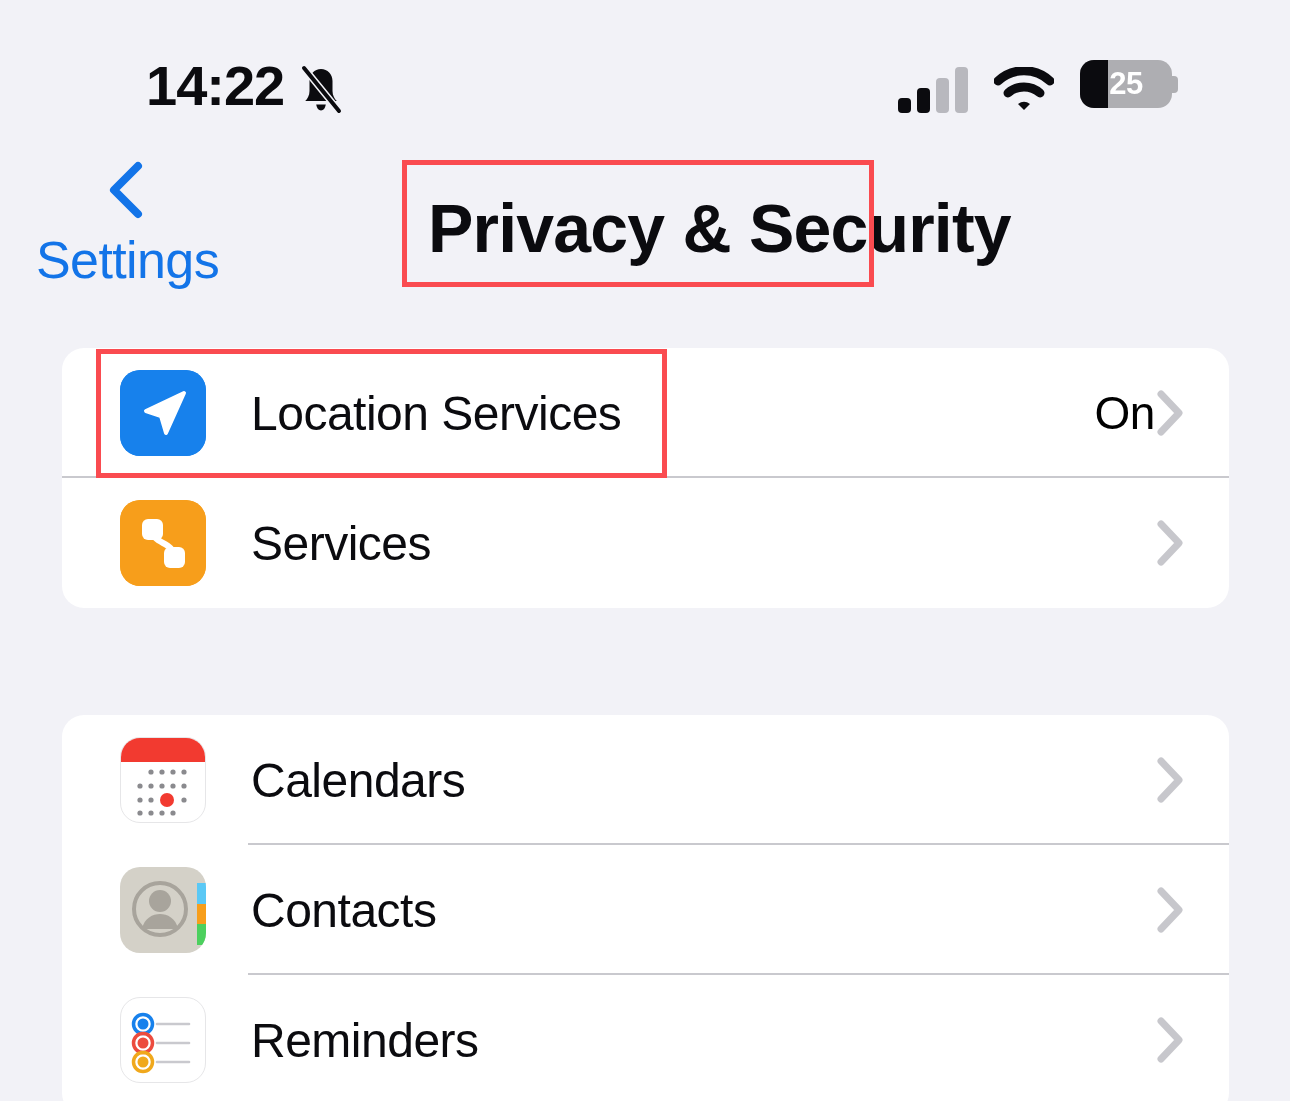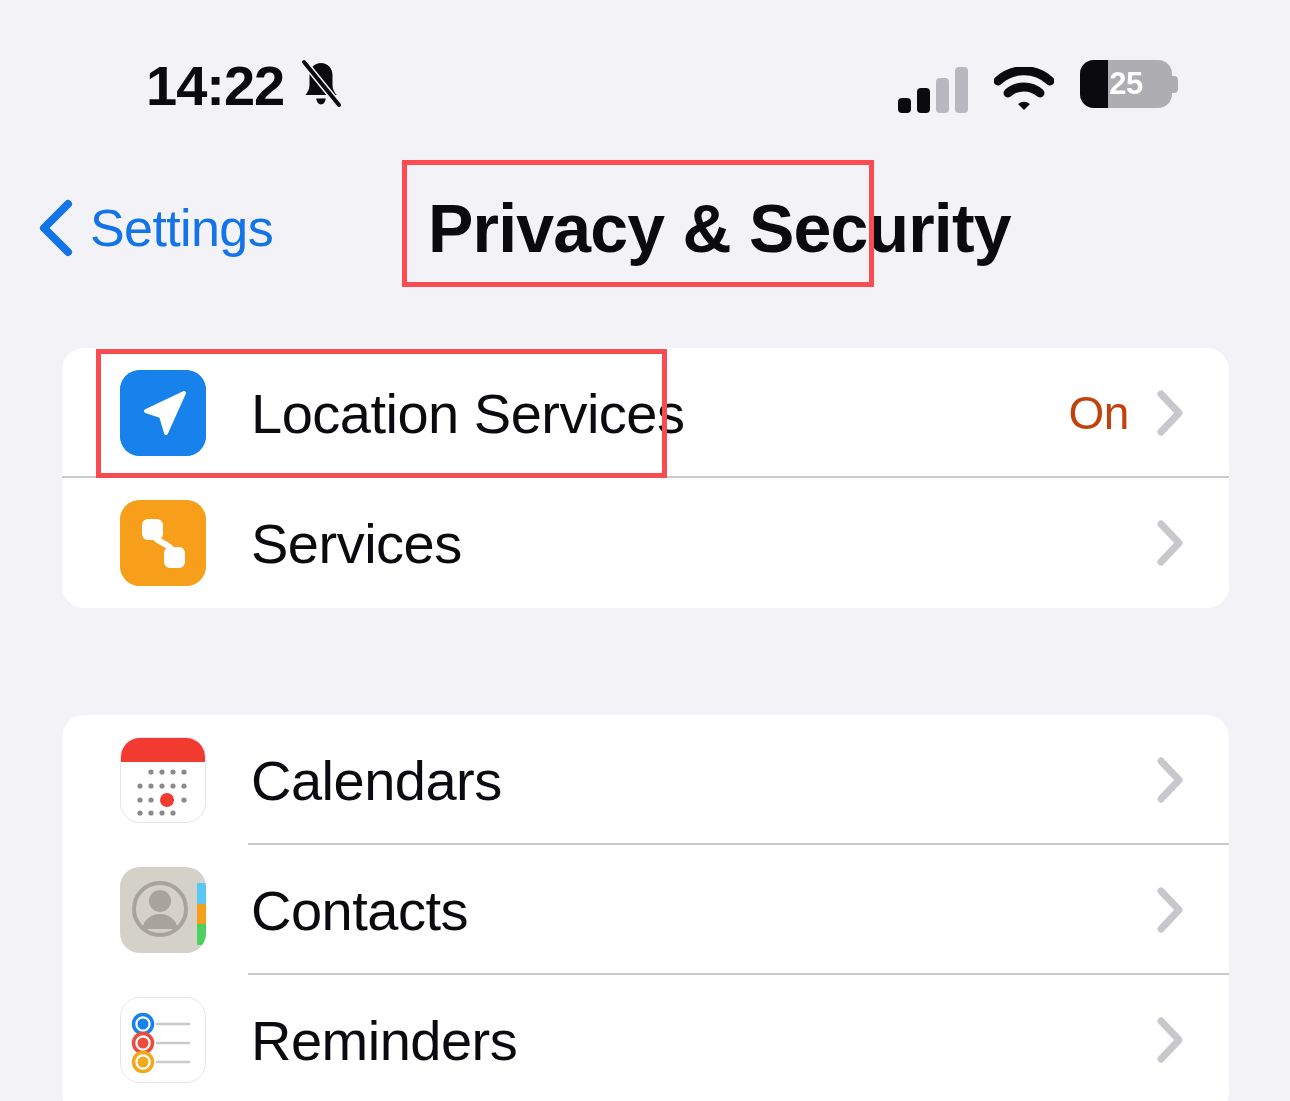--- a/index.html
+++ b/index.html
@@ -24,21 +24,21 @@
     position: absolute;
     top: 0; left: 0;
     width: 1290px;
     height: 150px;
   }
   .status-left {
     position: absolute;
     left: 146px;
     top: 58px;
     display: flex;
-    align-items: flex-start;
+    align-items: flex-end;
     gap: 14px;
   }
   .status-time {
     font-size: 56px;
     font-weight: bold;
     color: #0B0B0F;
     letter-spacing: -1px;
     line-height: 1;
   }
   .bell-slash-icon {
@@ -127,20 +127,21 @@
   }
   .nav-back {
     position: absolute;
     left: 36px;
     top: 0;
     height: 135px;
     display: flex;
     align-items: center;
     gap: 10px;
     cursor: pointer;
+    flex-direction: column;
   }
   .chevron-left-icon { display: block; width: 44px; height: 60px; }
   .nav-back-label {
     font-size: 52px;
     color: #1374E8;
     letter-spacing: -0.6px;
   }
   .nav-title {
     position: absolute;
     left: 428px;
@@ -174,29 +175,28 @@
   }
   .row-icon {
     flex: 0 0 auto;
     width: 86px;
     height: 86px;
     position: relative;
   }
   .row-label {
     flex: 1 1 auto;
     margin-left: 45px;
-    font-size: 56px;
+    font-size: 48px;
     color: #0B0B0F;
     letter-spacing: -0.5px;
   }
   .row-value {
     flex: 0 0 auto;
     font-size: 46px;
-    color: #c2410c;
-    margin-right: 26px;
+    color: #000000;
     letter-spacing: -0.4px;
   }
   .row-chevron {
     flex: 0 0 auto;
     width: 30px;
     height: 50px;
     margin-right: 44px;
   }
   .chevron-right-icon { display: block; width: 30px; height: 50px; }
 

